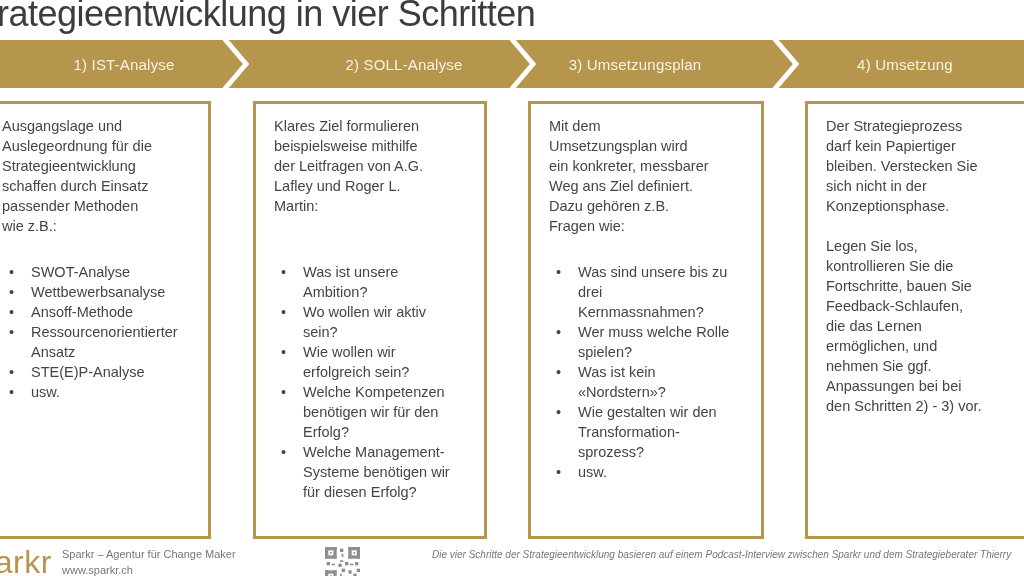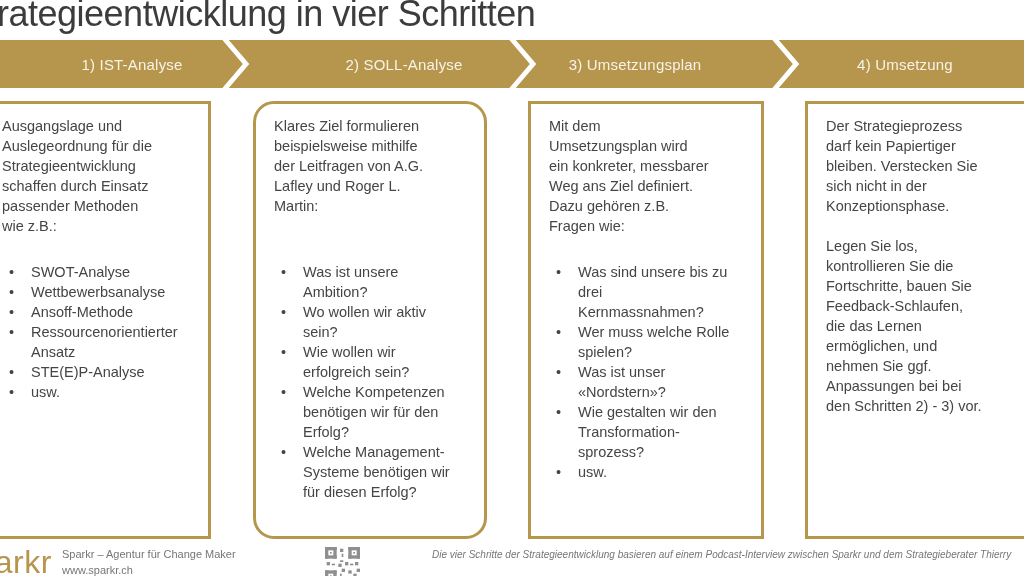--- a/index.html
+++ b/index.html
@@ -15,36 +15,36 @@
   }
   .band {
     position: absolute; left: 0; top: 40px; width: 1024px; height: 48px;
     background: var(--gold);
   }
   .step-label {
     position: absolute; top: 40px; height: 48px;
     display: flex; align-items: center; justify-content: center;
     color: var(--band-text); font-size: 15px; letter-spacing: 0.2px;
   }
-  .step-1 { left: 16px;     width: 232px; }
+  .step-1 { left: 8px;     width: 232px; }
   .step-2 { left: 264px; width: 280px; }
   .step-3 { left: 520px; width: 230px; }
   .step-4 { left: 795px; width: 220px; }
   .chev { position: absolute; top: 33px; width: 32px; height: 62px; }
   .chev-1 { left: 219px; }
   .chev-2 { left: 506px; }
   .chev-3 { left: 769px; }
   .box {
     position: absolute; top: 101px; height: 438px;
     border: 3px solid var(--gold); background: #ffffff;
     padding: 12px 18px; color: var(--ink);
     font-size: 14.5px; line-height: 20px;
   }
   .box-1 { left: -20px; width: 231px; padding-left: 19px; }
-  .box-2 { left: 253px; width: 234px; border-radius: 21px; }
+  .box-2 { left: 253px; width: 234px; }
   .box-3 { left: 528px; width: 236px; }
   .box-4 { left: 805px; width: 234px; }
   .intro { white-space: pre-line; margin: 0; }
   .intro-fixed { height: 146px; overflow: hidden; }
   .para2 { white-space: pre-line; margin: 20px 0 0 0; }
   .bullets { list-style: none; margin: 0; padding: 0; }
   .bullets li {
     position: relative; padding-left: 29px; white-space: pre-line;
   }
   .bullets li::before {
@@ -132,21 +132,21 @@
 ein konkreter, messbarer
 Weg ans Ziel definiert.
 Dazu gehören z.B.
 Fragen wie:</p>
   <ul class="bullets">
     <li>Was sind unsere bis zu
 drei
 Kernmassnahmen?</li>
     <li>Wer muss welche Rolle
 spielen?</li>
-    <li>Was ist unser
+    <li>Was ist kein
 «Nordstern»?</li>
     <li>Wie gestalten wir den
 Transformation-
 sprozess?</li>
     <li>usw.</li>
   </ul>
 </div>
 
 <div class="box box-4">
   <p class="intro">Der Strategieprozess

